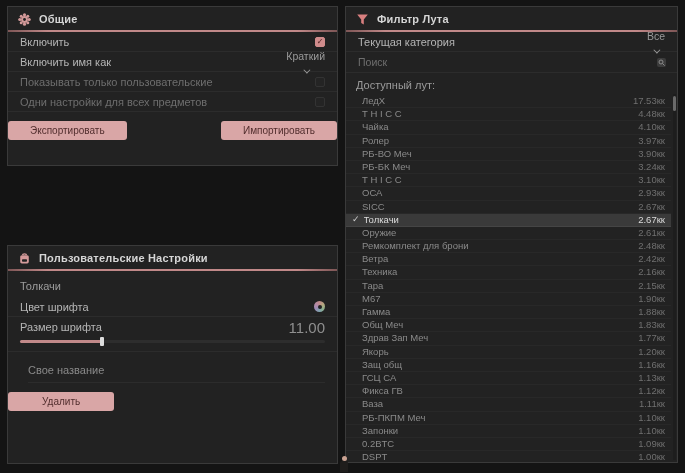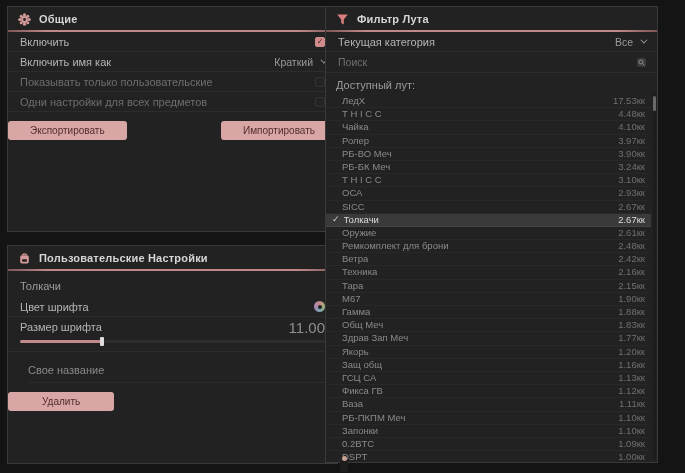--- a/index.html
+++ b/index.html
@@ -8,23 +8,23 @@
     background:#141414;
     font-family:"Liberation Sans", sans-serif;
     position:relative;
     color:#b8b8b8;
   }
   .panel {
     position:absolute;
     background:#222222;
     border:1px solid #3a3a3a;
   }
-  #panel-general { left:7px; top:6px; width:331px; height:226px; }
+  #panel-general { left:7px; top:6px; width:331px; height:160px; }
   #panel-custom  { left:7px; top:245px; width:331px; height:219px; }
-  #panel-filter  { left:325px; top:6px; width:333px; height:457px; display:flex; flex-direction:column; }
+  #panel-filter  { left:345px; top:6px; width:333px; height:457px; display:flex; flex-direction:column; }
 
   .panel-header {
     display:flex; align-items:center; gap:8px;
     padding:5px 10px 4px 10px; height:23px;
   }
   .panel-title { font-size:11px; font-weight:bold; color:#d6d6d6; letter-spacing:.2px; }
   .accent-line { height:2px; background:linear-gradient(90deg,#7e5656,#c18989 12%,#c18989 88%,#7e5656); }
 
   .row {
     display:flex; align-items:center; justify-content:space-between;
@@ -37,21 +37,21 @@
 
   .checkbox {
     width:10px; height:10px; border-radius:2px;
     border:1px solid #3f3f3f; background:#262626;
     display:flex; align-items:center; justify-content:center;
     font-size:8px; line-height:1; color:transparent;
   }
   .checkbox.checked { background:#d08c8c; border-color:#d08c8c; color:#4c2020; }
   .checkbox.faint { border-color:#333333; background:#242424; }
 
-  .dropdown { display:flex; align-items:center; gap:7px; color:#9a9a9a; font-size:10.5px; cursor:default; }
+  .dropdown { display:flex; align-items:center; gap:7px; color:#9a9a9a; font-size:10.5px; cursor:default;flex-direction:column; }
   .chevron {
     width:5px; height:5px;
     border-right:1.5px solid #9a9a9a; border-bottom:1.5px solid #9a9a9a;
     transform:rotate(45deg) translateY(-2px);
   }
 
   .btn-row { display:flex; justify-content:space-between; gap:10px; padding-top:9px; }
   .pill-btn {
     background:#d9a6a6; color:#512d2d;
     border:none; border-radius:3px;

